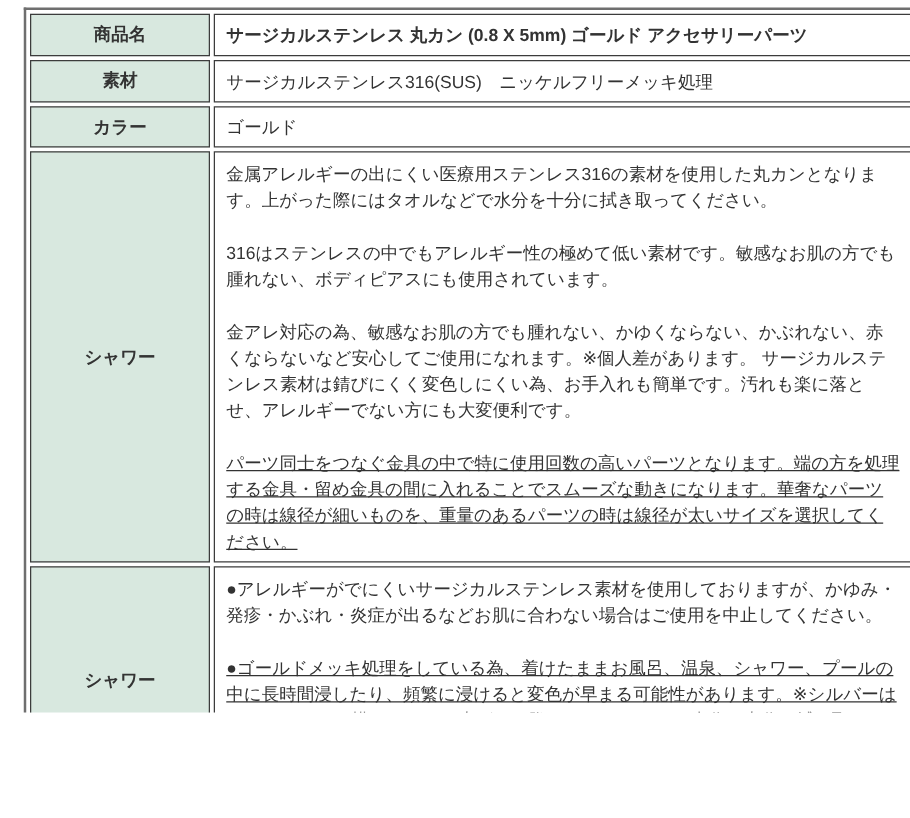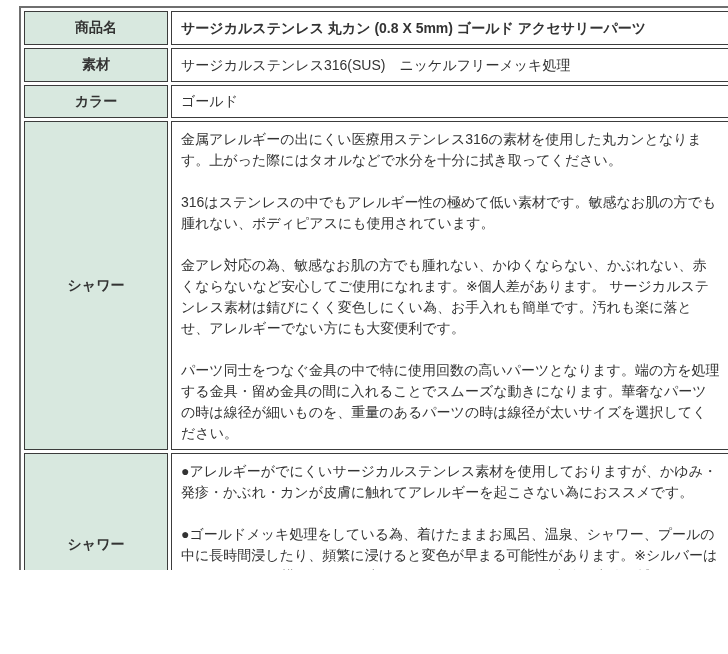--- a/index.html
+++ b/index.html
@@ -44,20 +44,21 @@
     vertical-align: middle;
     padding: 5px 9px;
     background: #ffffff;
     word-break: break-all;
   }
   td.value-cell p {
     margin: 0 0 21px 0;
   }
   td.value-cell p:last-child {
     margin-bottom: 0;
+    text-decoration: underline;
   }
   td.multi {
     vertical-align: top;
     padding-top: 7px;
   }
   td.pad-bottom {
     padding-bottom: 28px;
   }
   tr.r-short  { height: 34px; }
   tr.r-color  { height: 30px; margin-left: 44px; }
@@ -103,20 +104,20 @@
           <p>金アレ対応の為、敏感なお肌の方でも腫れない、かゆくならない、かぶれない、赤くならないなど安心してご使用になれます。※個人差があります。 サージカルステンレス素材は錆びにくく変色しにくい為、お手入れも簡単です。汚れも楽に落とせ、アレルギーでない方にも大変便利です。</p>
           <p>パーツ同士をつなぐ金具の中で特に使用回数の高いパーツとなります。端の方を処理する金具・留め金具の間に入れることでスムーズな動きになります。華奢なパーツの時は線径が細いものを、重量のあるパーツの時は線径が太いサイズを選択してください。</p>
         </td>
       </tr>
 
       <tr class="r-note">
         <th class="label-cell">
           <span>シャワー</span>
         </th>
         <td class="value-cell multi pad-bottom">
-          <p>●アレルギーがでにくいサージカルステンレス素材を使用しておりますが、かゆみ・発疹・かぶれ・カンが皮膚に触れてアレルギーを起こさない為におススメです。</p>
+          <p>●アレルギーがでにくいサージカルステンレス素材を使用しておりますが、かゆみ・発疹・かぶれ・炎症が出るなどお肌に合わない場合はご使用を中止してください。</p>
           <p>●ゴールドメッキ処理をしている為、着けたままお風呂、温泉、シャワー、プールの中に長時間浸したり、頻繁に浸けると変色が早まる可能性があります。※シルバーはつけたままでも構いません。上がった際にはタオルなどで水分を十分に拭き取ってください。</p>
         </td>
       </tr>
 
     </tbody>
   </table>
 </div>
 
 </body></html>

